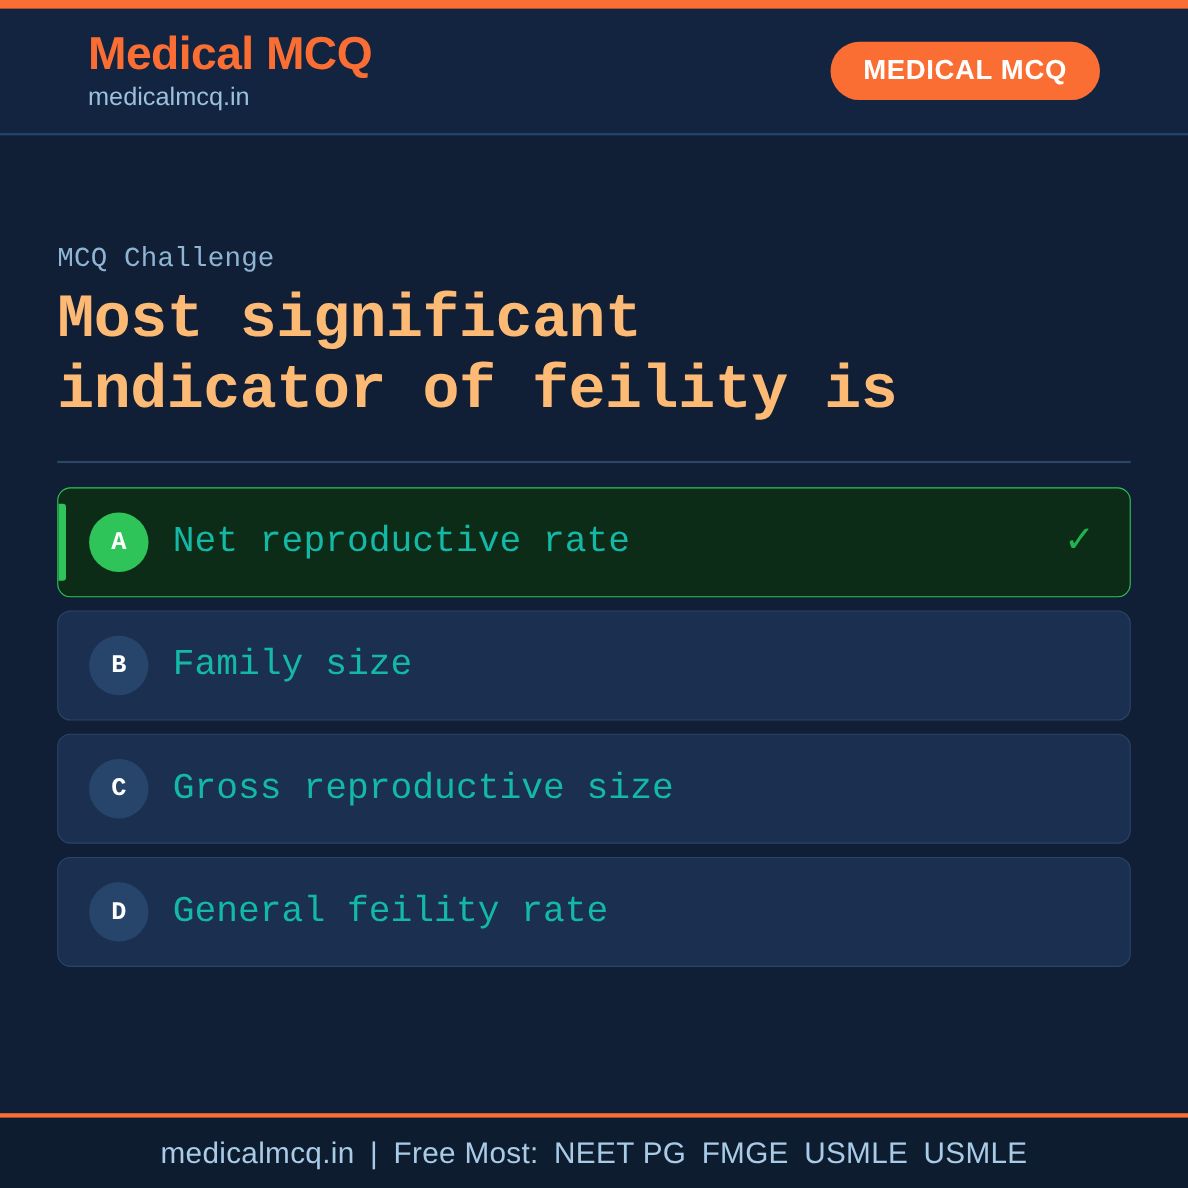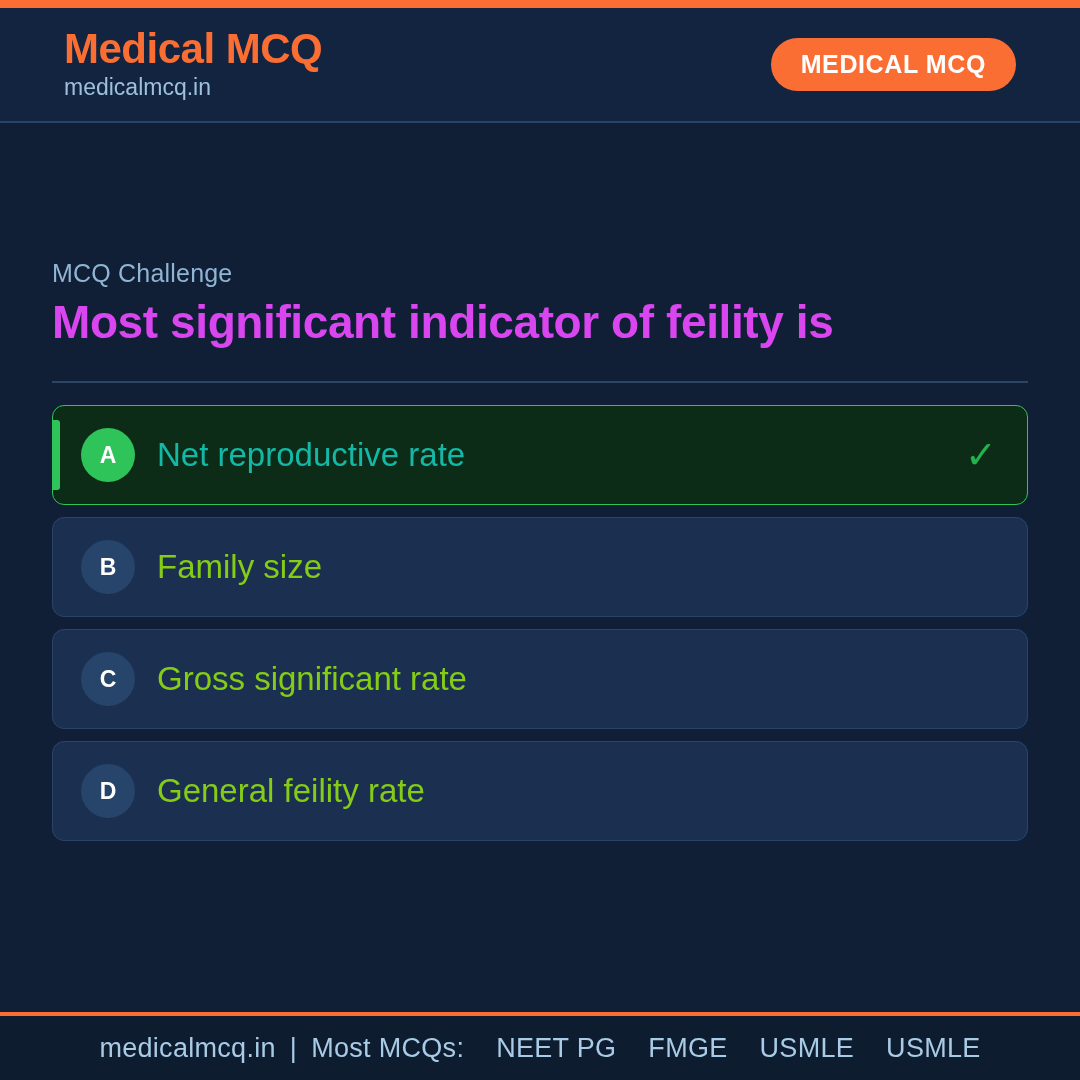--- a/index.html
+++ b/index.html
@@ -31,21 +31,21 @@
 
   
   .header {
     flex: 0 0 auto;
     height: 115px;
     background: #12243f;
     border-bottom: 2px solid #26456d;
     display: flex;
     align-items: center;
     justify-content: space-between;
-    padding: 0 64px;
+    padding: 0 80px;
   }
 
   .brand-block { display: flex; flex-direction: column; justify-content: center; }
 
   .brand-title {
     font-size: 42px;
     font-weight: bold;
     color: #fa6e33;
     line-height: 1.05;
     letter-spacing: -0.5px;
@@ -74,33 +74,34 @@
     flex: 1 1 auto;
     position: relative;
     padding: 0 52px;
     display: flex;
     flex-direction: column;
     justify-content: center;
   }
 
   .content {
     margin-top: -35px;
+    font-family: Liberation Mono, monospace;
   }
 
   .eyebrow {
     font-size: 25px;
     color: #8fb4d4;
     margin-bottom: 8px;
     letter-spacing: 0.2px;
   }
 
   .question {
-    font-size: 46px;
-    font-weight: bold;
-    color: #d946ef;
+    font-size: 56px;
+    font-weight: bold;
+    color: #fdba74;
     line-height: 1.16;
     max-width: 860px;
     letter-spacing: -0.4px;
   }
 
   .divider {
     height: 2px;
     background: #2c4765;
     margin: 32px 0 22px 0;
     width: 100%;
@@ -134,21 +135,21 @@
     font-size: 23px;
     font-weight: bold;
     display: flex;
     align-items: center;
     justify-content: center;
     margin-right: 22px;
   }
 
   .option .opt-text {
     font-size: 33px;
-    color: #84cc16;
+    color: #14b8a6;
     line-height: 1.1;
     flex: 1 1 auto;
   }
 
   .option .tick {
     flex: 0 0 auto;
     font-size: 38px;
     color: #22b34e;
     line-height: 1;
     width: 40px;
@@ -185,21 +186,21 @@
     justify-content: center;
   }
 
   .footer-text {
     font-size: 27px;
     color: #a9cbe6;
     letter-spacing: 0.3px;
     white-space: nowrap;
   }
   .footer-sep { padding: 0 14px; color: #a9cbe6; }
-  .footer-exams span { margin-left: 32px; }
+  .footer-exams span { margin-left: 14px; }
 </style>
 </head>
 <body>
 
 <div class="card">
 
   <div class="top-accent"></div>
 
   <div class="header">
     <div class="brand-block">
@@ -226,33 +227,33 @@
         </div>
 
         <div class="option">
           <div class="badge">B</div>
           <div class="opt-text">Family size</div>
           <div class="tick"></div>
         </div>
 
         <div class="option">
           <div class="badge">C</div>
-          <div class="opt-text">Gross significant rate</div>
+          <div class="opt-text">Gross reproductive size</div>
           <div class="tick"></div>
         </div>
 
         <div class="option">
           <div class="badge">D</div>
           <div class="opt-text">General feility rate</div>
           <div class="tick"></div>
         </div>
 
       </div>
     </div>
   </div>
 
   <div class="footer">
     <div class="footer-text">
-      <span>medicalmcq.in</span><span class="footer-sep">|</span><span>Most MCQs:</span><span class="footer-exams"><span>NEET PG</span><span>FMGE</span><span>USMLE</span><span>USMLE</span></span>
+      <span>medicalmcq.in</span><span class="footer-sep">|</span><span>Free Most:</span><span class="footer-exams"><span>NEET PG</span><span>FMGE</span><span>USMLE</span><span>USMLE</span></span>
     </div>
   </div>
 
 </div>
 
 </body></html>

